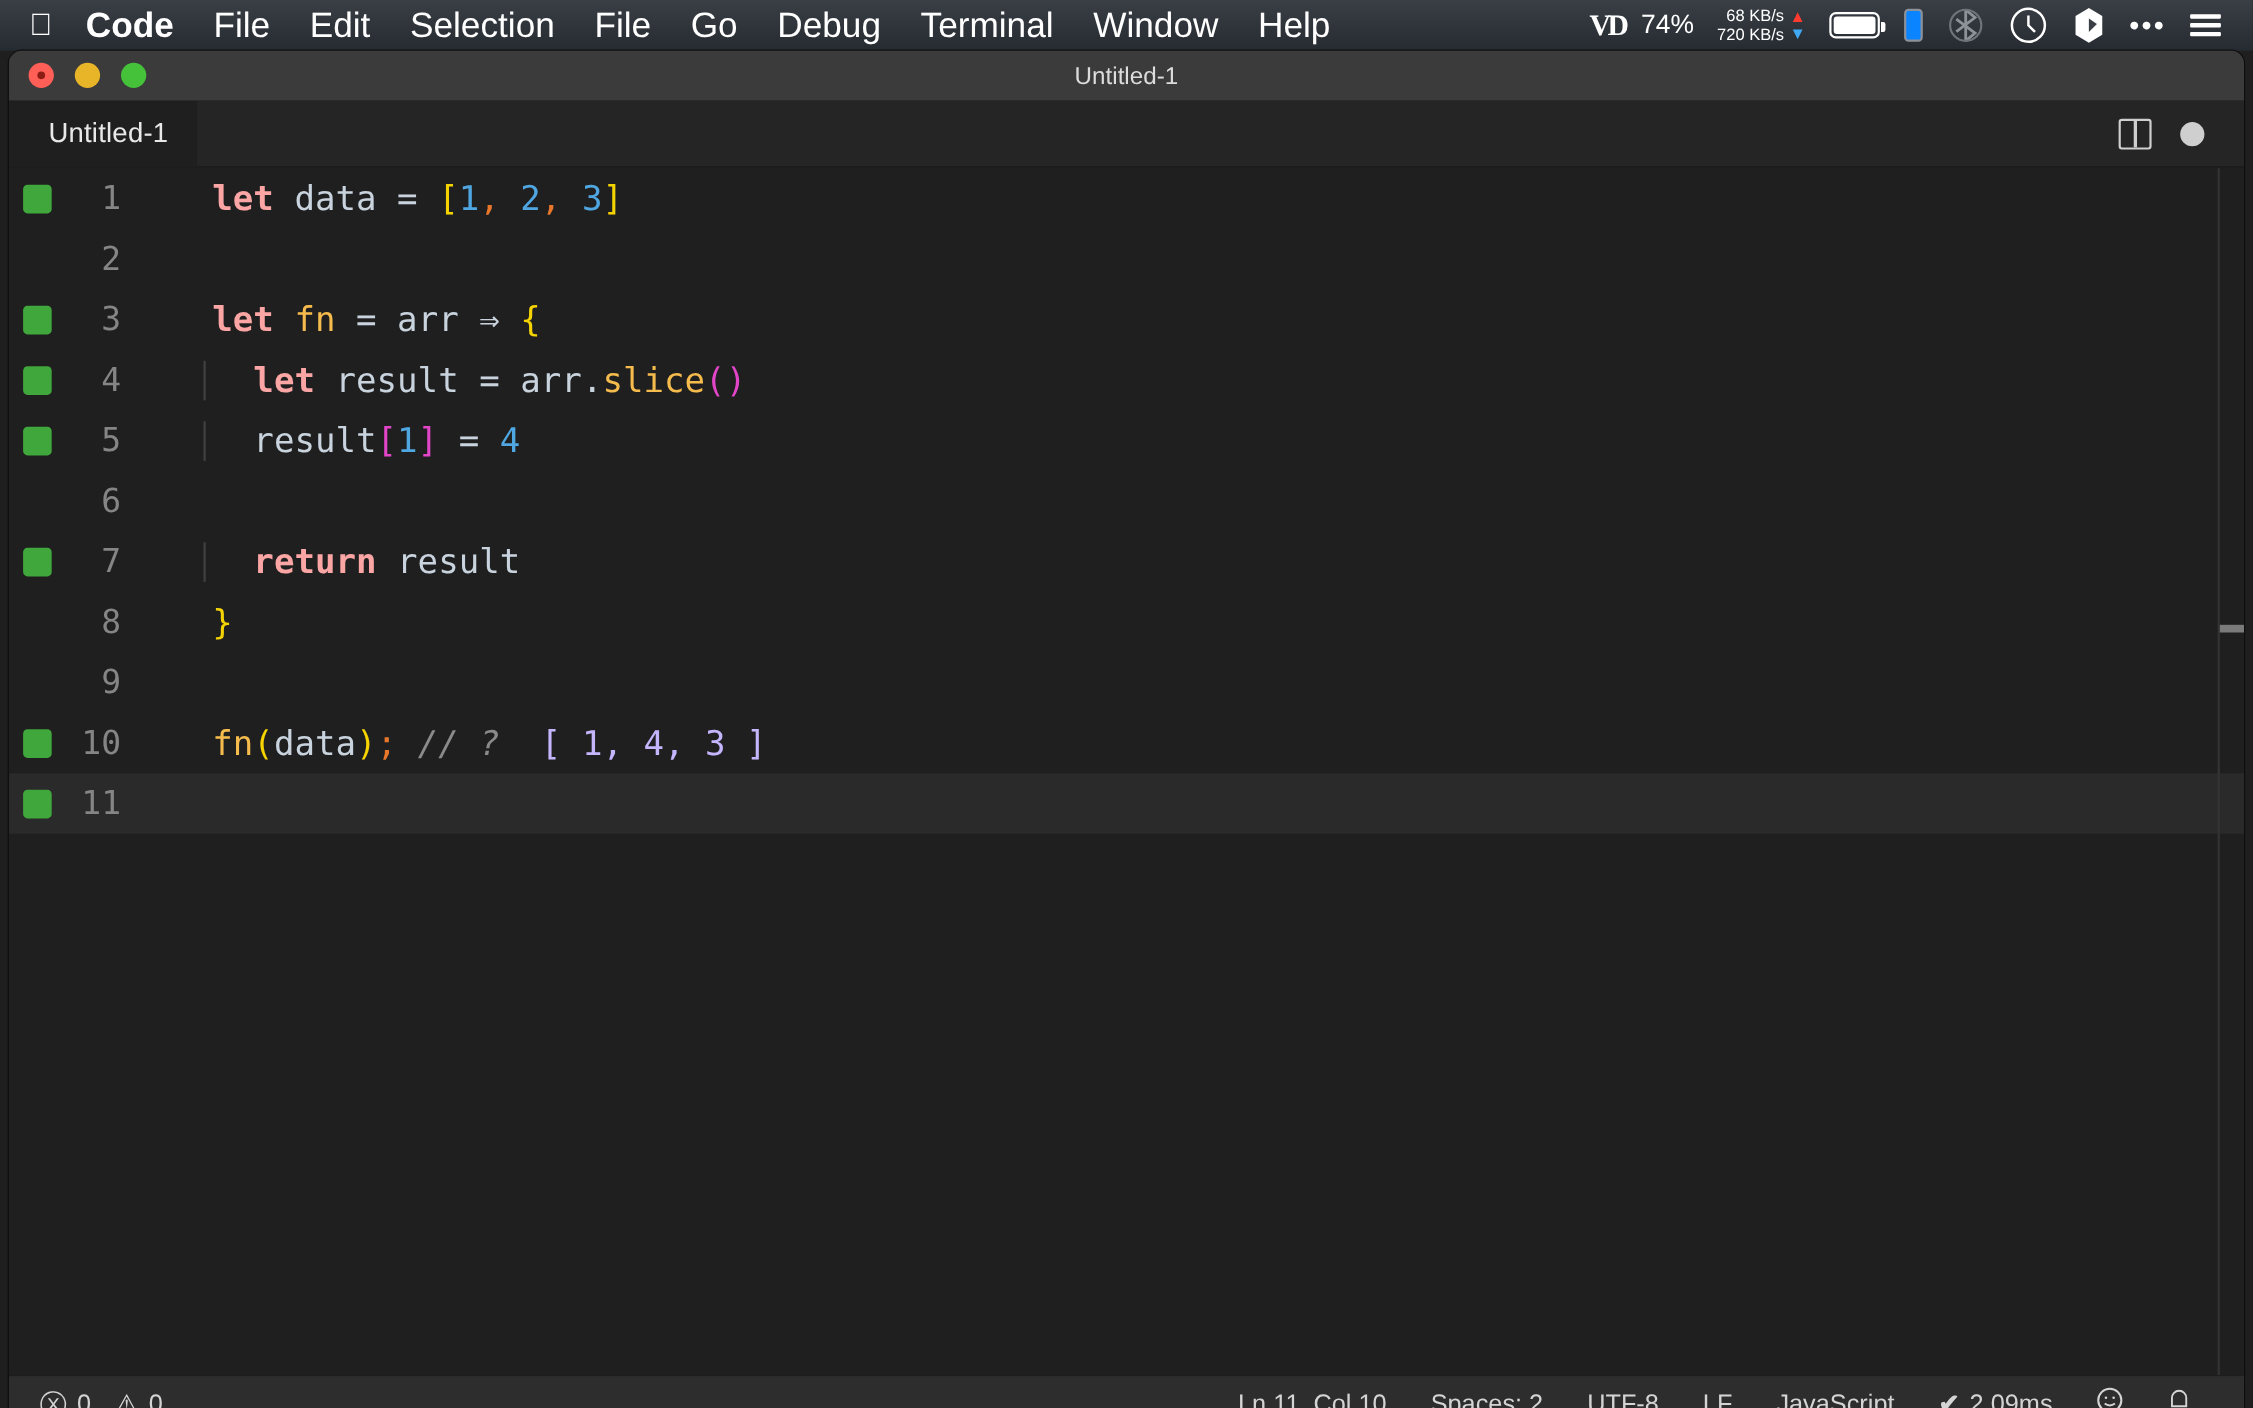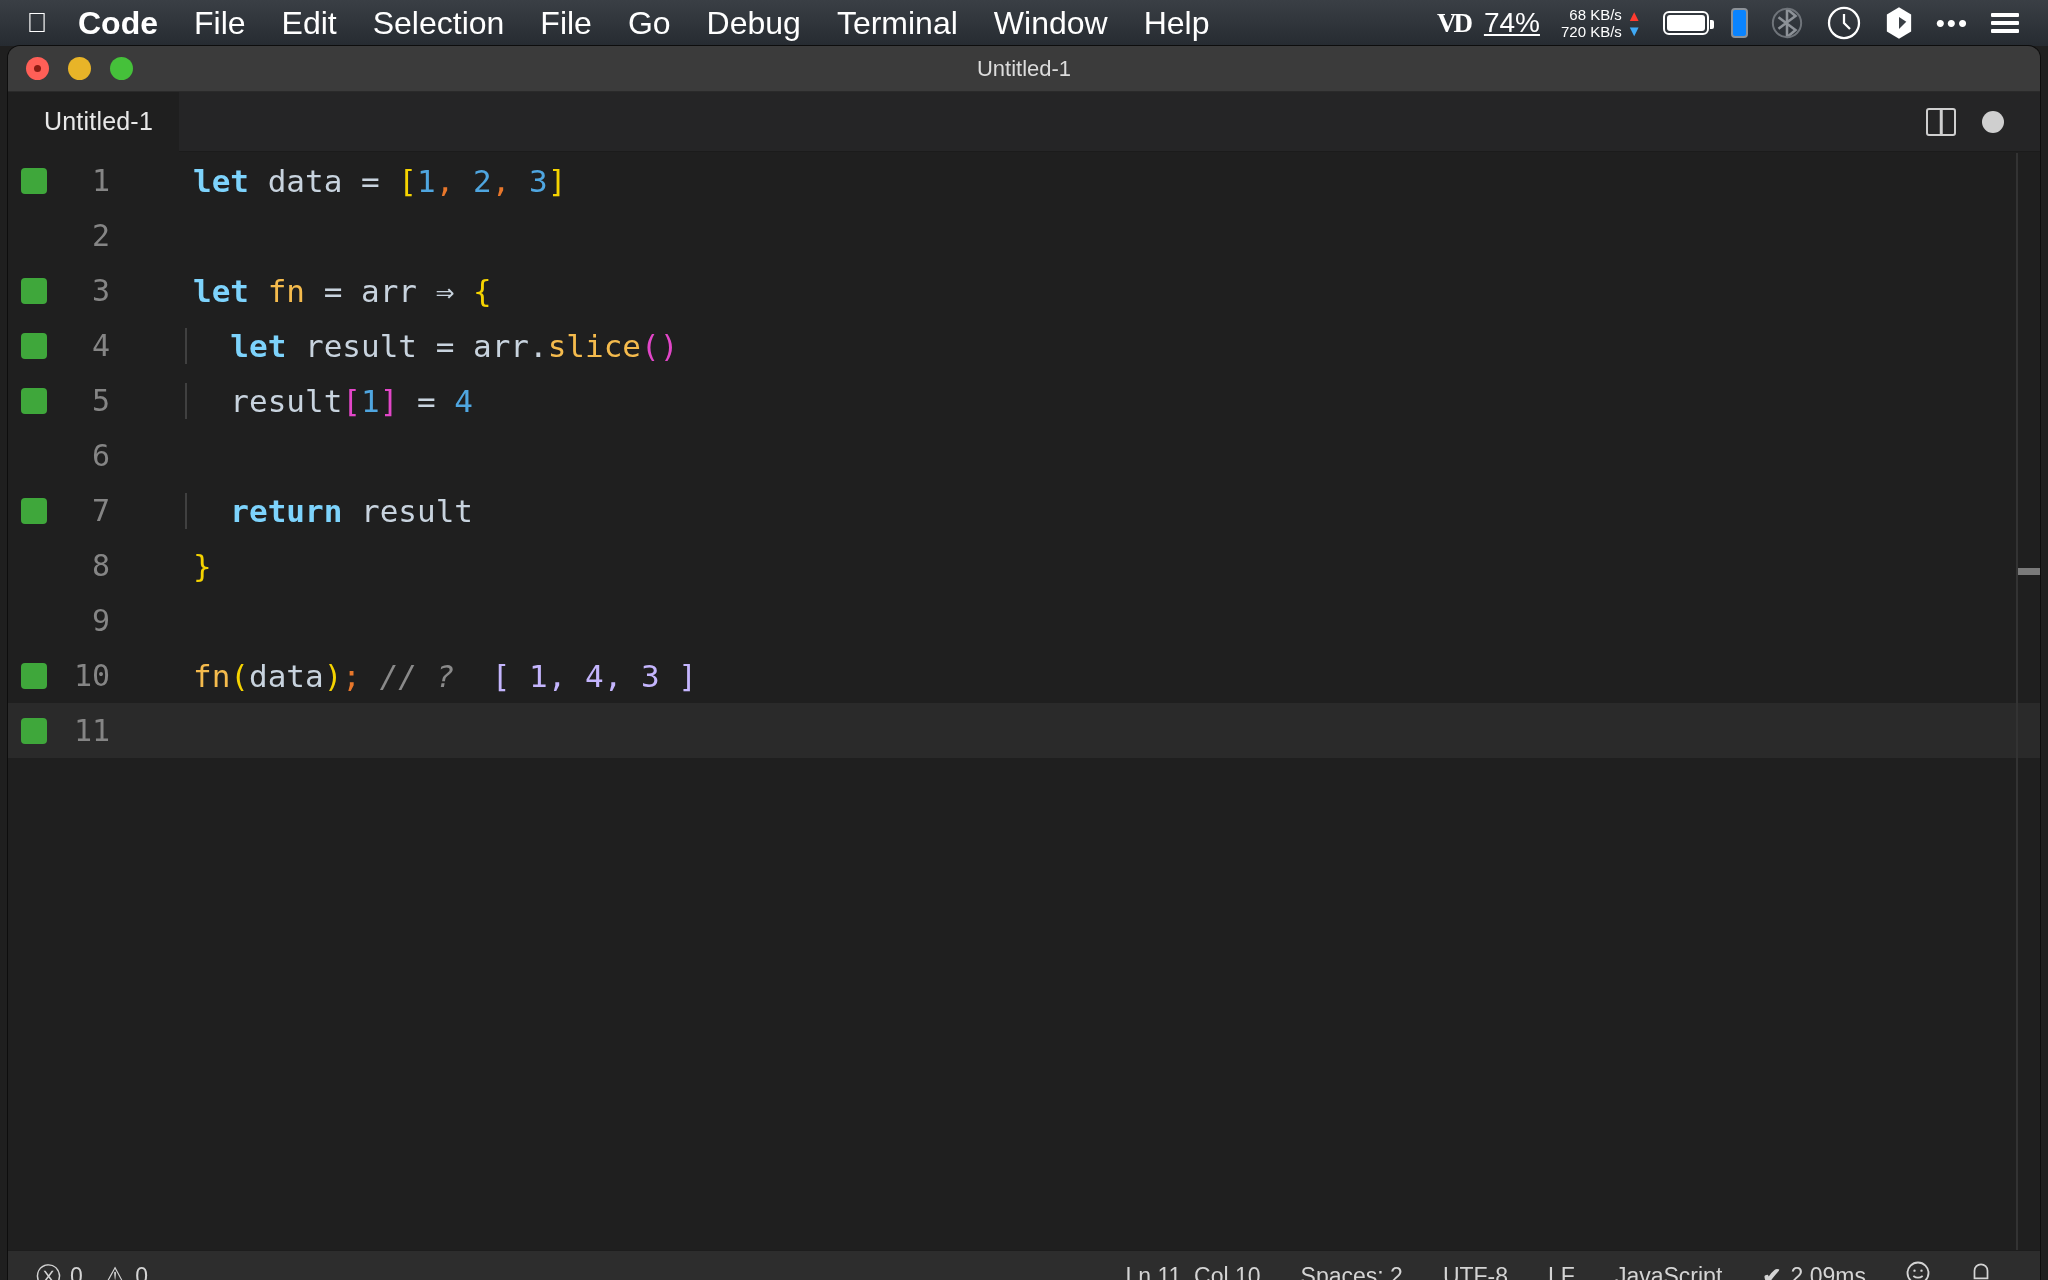--- a/index.html
+++ b/index.html
@@ -17,21 +17,21 @@
     display:flex; align-items:center; color:#ffffff;
   }
   #menubar-left{ display:flex; align-items:center; height:46px; }
   .apple-logo{ width:46px; display:flex; align-items:center; justify-content:center;
      margin-left:14px; font-size:28px; line-height:1; color:#fff; }
   .menu-item{ padding:0 18px; font-size:32px; line-height:46px; white-space:nowrap; color:#fff;}
   .menu-item.bold{ font-weight:bold; }
   #menubar-right{ margin-left:auto; display:flex; align-items:center; height:64px; padding-right:18px; gap:0px;}
   .mb-ico{ display:flex; align-items:center; justify-content:center; height:46px; padding:0 11px;}
   .vd-mark{ font-size:27px; font-weight:bold; letter-spacing:-3px; font-family:"Liberation Serif",serif;}
-  .mb-text{ font-size:28px; color:#fff;text-decoration:underline; }
+  .mb-text{ font-size:24px; color:#fff; }
   .netstats{ display:flex; align-items:center; gap:5px; padding:0 10px;}
   .net-nums{ display:flex; flex-direction:column; font-size:15px; line-height:17px; text-align:right; color:#fff;}
   .net-arrows{ display:flex; flex-direction:column; line-height:15px; font-size:15px;}
   .arrow-up{ color:#ff3b30; }
   .arrow-down{ color:#3fa9f5; }
   .battery-shell{ width:46px; height:24px; border:2.5px solid #fff; border-radius:6px; position:relative;}
   .battery-shell:after{ content:""; position:absolute; right:-7px; top:7px; width:4px; height:9px;
      background:#fff; border-radius:0 2px 2px 0;}
   .battery-fill{ position:absolute; left:2px; top:2px; bottom:2px; right:2px; background:#fff; border-radius:3px;}
   .phone-ico{ width:17px; height:30px; border:2px solid #8d9298; border-radius:4px; background:#0a84ff; }
@@ -95,21 +95,21 @@
   .lineno{
     width:130px; text-align:right; padding-right:28px; color:#858585;
     font-family:"DejaVu Sans Mono","Liberation Mono",monospace; font-size:30px;
     flex:0 0 130px;
   }
   .code-text{ padding-left:55px; position:relative; }
   .indent-guide{
     position:absolute; left:47px; top:0; bottom:0; width:2px; background:#404040;
   }
   
-  .kw    { color:#7dd3fc; font-weight:bold; }
+  .kw    { color:#fca5a5; font-weight:bold; }
   .var   { color:#c8d3de; }
   .fnname{ color:#f5bb4d; }
   .num   { color:#4fa6e0; }
   .brk-y { color:#f5d300; }
   .brk-m { color:#e246c8; }
   .op    { color:#c8d3de; }
   .punc  { color:#e8772b; }
   .cmt   { color:#8a8a8a; font-style:italic; }
   .res   { color:#c4b5fd; }
   .arrow { color:#c8d3de; }

